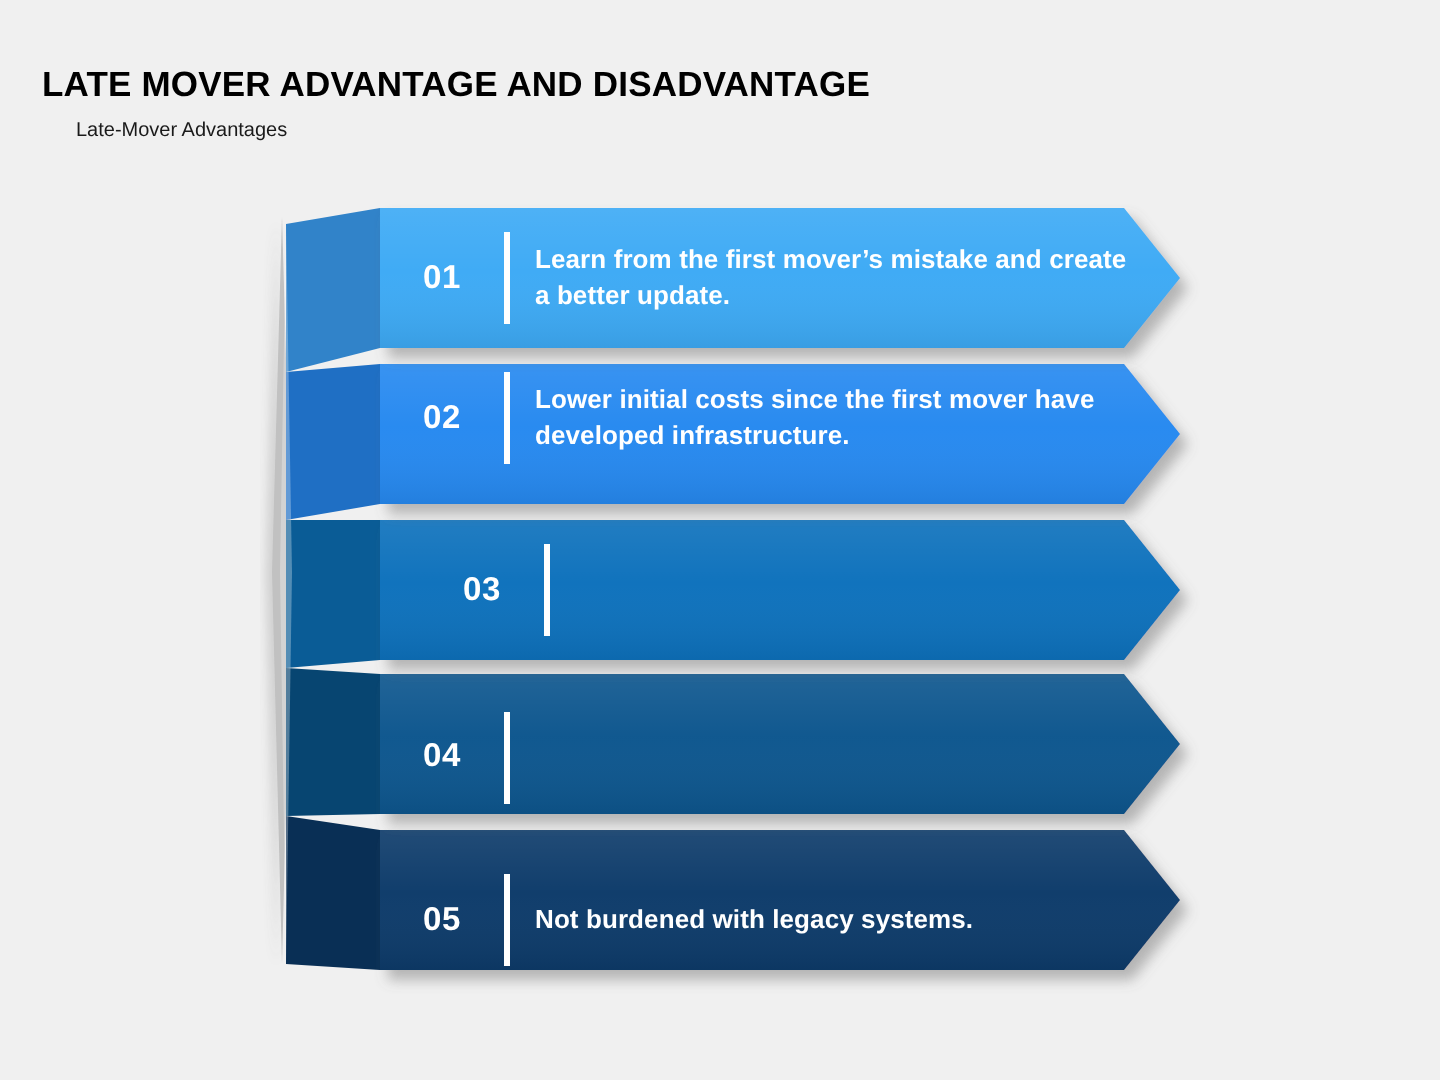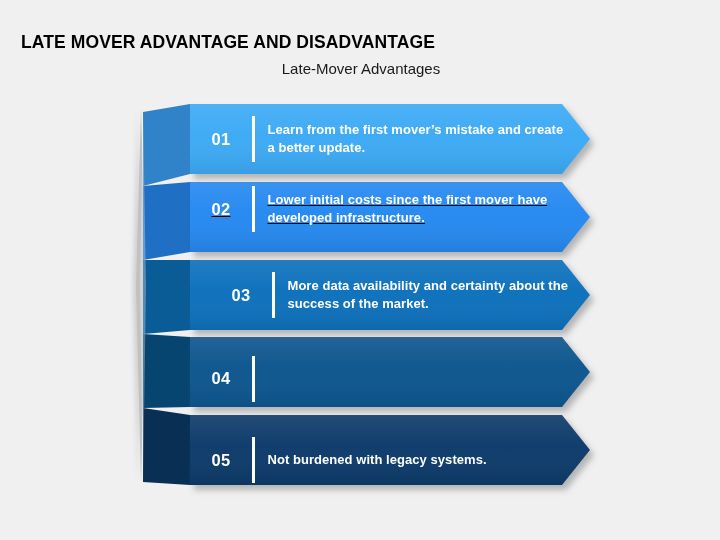--- a/index.html
+++ b/index.html
@@ -34,28 +34,27 @@
   #slide-title {
     font-size: 17.5px;
     font-weight: bold;
     color: #000000;
     letter-spacing: 0.1px;
     line-height: 1.2;
     margin: 0;
     white-space: nowrap;
   }
   #slide-subtitle {
-    font-size: 15px;
+    font-size: 10px;
     font-weight: normal;
     color: #1a1a1a;
     margin: 17px;
     margin-top: 7px;
     line-height: 1.2;
     white-space: nowrap;
-    text-align: center;
   }
 
   
   #diagram {
     position: absolute;
     left: 0;
     top: 0;
     width: 720px;
     height: 500px;
   }
@@ -194,30 +193,29 @@
 
       <polygon points="143,96 146,270 143,466 140,270" fill="#ffffff" opacity="0.30"></polygon>
     </svg>
 
     <div class="row-overlay" style="top:88px; height:70px;">
       <div class="row-number">01</div>
       <div class="row-divider"></div>
       <div class="row-text">Learn from the first mover’s mistake and create a better update.</div>
     </div>
 
-    <div class="row-overlay" style="top:166px; height:54px;text-decoration:underline;">
+    <div class="row-overlay" style="top:166px; height:54px;">
       <div class="row-number">02</div>
       <div class="row-divider"></div>
       <div class="row-text">Lower initial costs since the first mover have developed infrastructure.</div>
     </div>
 
     <div class="row-overlay" style="top:244px; height:70px;padding-left:20px;">
       <div class="row-number">03</div>
       <div class="row-divider"></div>
-      <div class="row-text">More data availability and certainty about the success of the market.</div>
     </div>
 
     <div class="row-overlay" style="top:321px; height:83px;">
       <div class="row-number">04</div>
       <div class="row-divider"></div>
     </div>
 
     <div class="row-overlay" style="top:399px; height:90px;">
       <div class="row-number">05</div>
       <div class="row-divider"></div>

